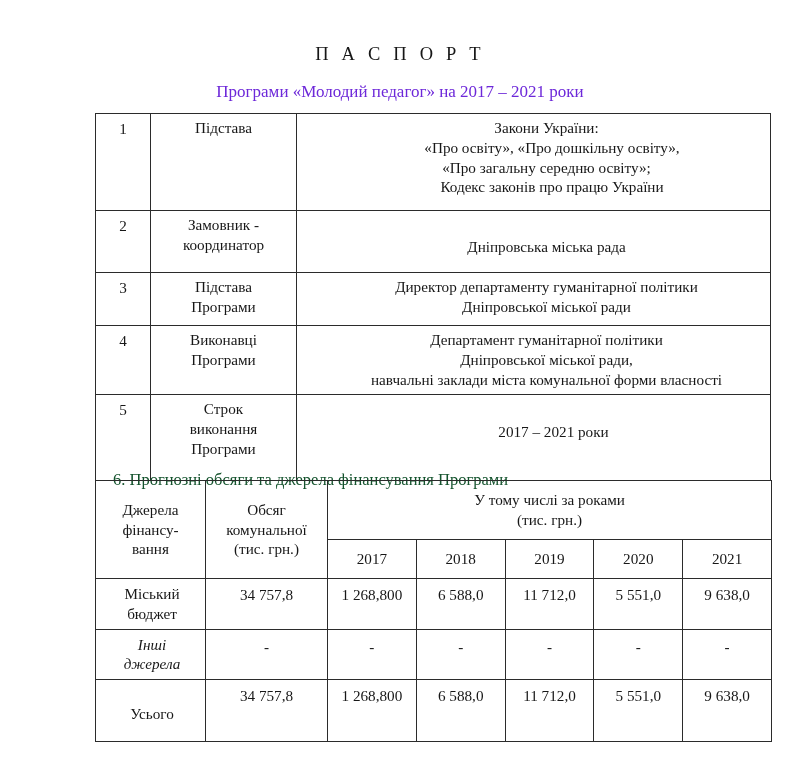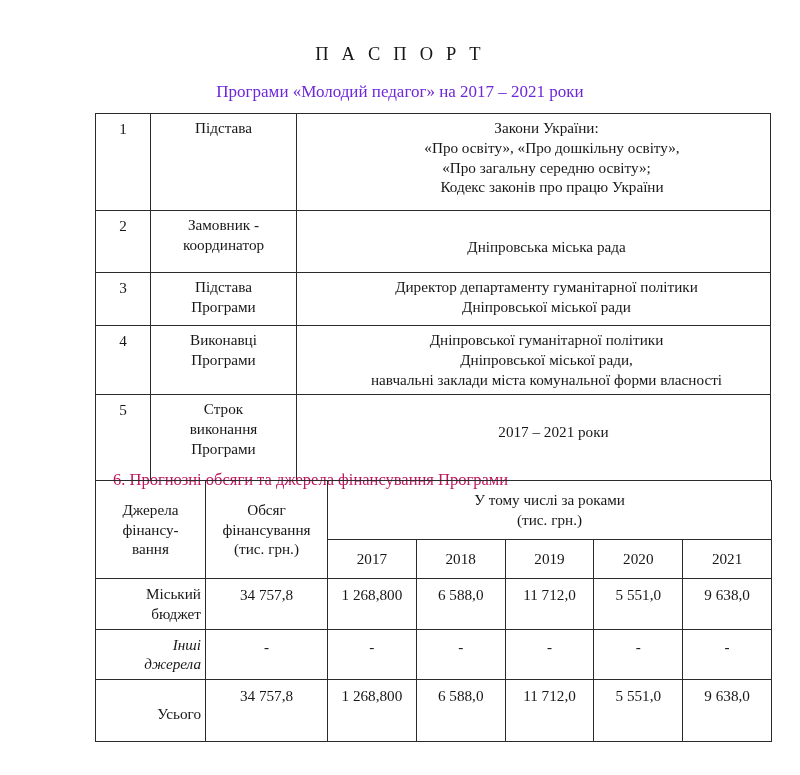--- a/index.html
+++ b/index.html
@@ -46,21 +46,21 @@
     font-size: 17px;
     color: #6d28d9;
     white-space: nowrap;
   }
 
   .section-heading {
     position: absolute;
     left: 113px;
     top: 470px;
     font-size: 16.5px;
-    color: #be185d;
+    color: #14532d;
     white-space: nowrap;
   }
 
   
   table.doc-table {
     position: absolute;
     border-collapse: collapse;
     table-layout: fixed;
     font-size: 15.2px;
     color: #171717;
@@ -123,21 +123,21 @@
   }
   #finance-table .fin-head .hl { display: block; white-space: nowrap; }
 
   #finance-table col.c-source  { width: 110px; }
   #finance-table col.c-volume  { width: 122px; }
   #finance-table col.c-year    { width: 88.8px; }
 
   #finance-table td.src-cell {
     vertical-align: top;
     padding: 5px 4px 5px 7px;
-    text-align: right;
+    text-align: center;
   }
   #finance-table td.src-cell.mid {
     vertical-align: middle;
     padding-top: 12px;
   }
   #finance-table td.num-cell {
     text-align: center;
     vertical-align: top;
     padding-top: 6px;
     white-space: nowrap;
@@ -201,21 +201,21 @@
         </td>
       </tr>
 
       <tr class="row-4">
         <td class="col-num">4</td>
         <td class="col-label">
           <span class="label-line">Виконавці</span>
           <span class="label-line">Програми</span>
         </td>
         <td class="col-value">
-          <span class="value-line">Дніпровської гуманітарної політики</span>
+          <span class="value-line">Департамент гуманітарної політики</span>
           <span class="value-line">Дніпровської міської ради,</span>
           <span class="value-line">навчальні заклади міста комунальної форми власності</span>
         </td>
       </tr>
 
       <tr class="row-5">
         <td class="col-num">5</td>
         <td class="col-label">
           <span class="label-line">Строк</span>
           <span class="label-line">виконання</span>
@@ -242,21 +242,21 @@
     </colgroup>
     <thead>
       <tr class="fin-head-top">
         <td class="fin-head" rowspan="2">
           <span class="hl">Джерела</span>
           <span class="hl">фінансу-</span>
           <span class="hl">вання</span>
         </td>
         <td class="fin-head" rowspan="2">
           <span class="hl">Обсяг</span>
-          <span class="hl">фінансування</span>
+          <span class="hl">комунальної</span>
           <span class="hl">(тис. грн.)</span>
         </td>
         <td class="fin-head" colspan="5">
           <span class="hl">У тому числі за роками</span>
           <span class="hl">(тис. грн.)</span>
         </td>
       </tr>
       <tr class="fin-head-years">
         <td class="fin-head">2017</td>
         <td class="fin-head">2018</td>

